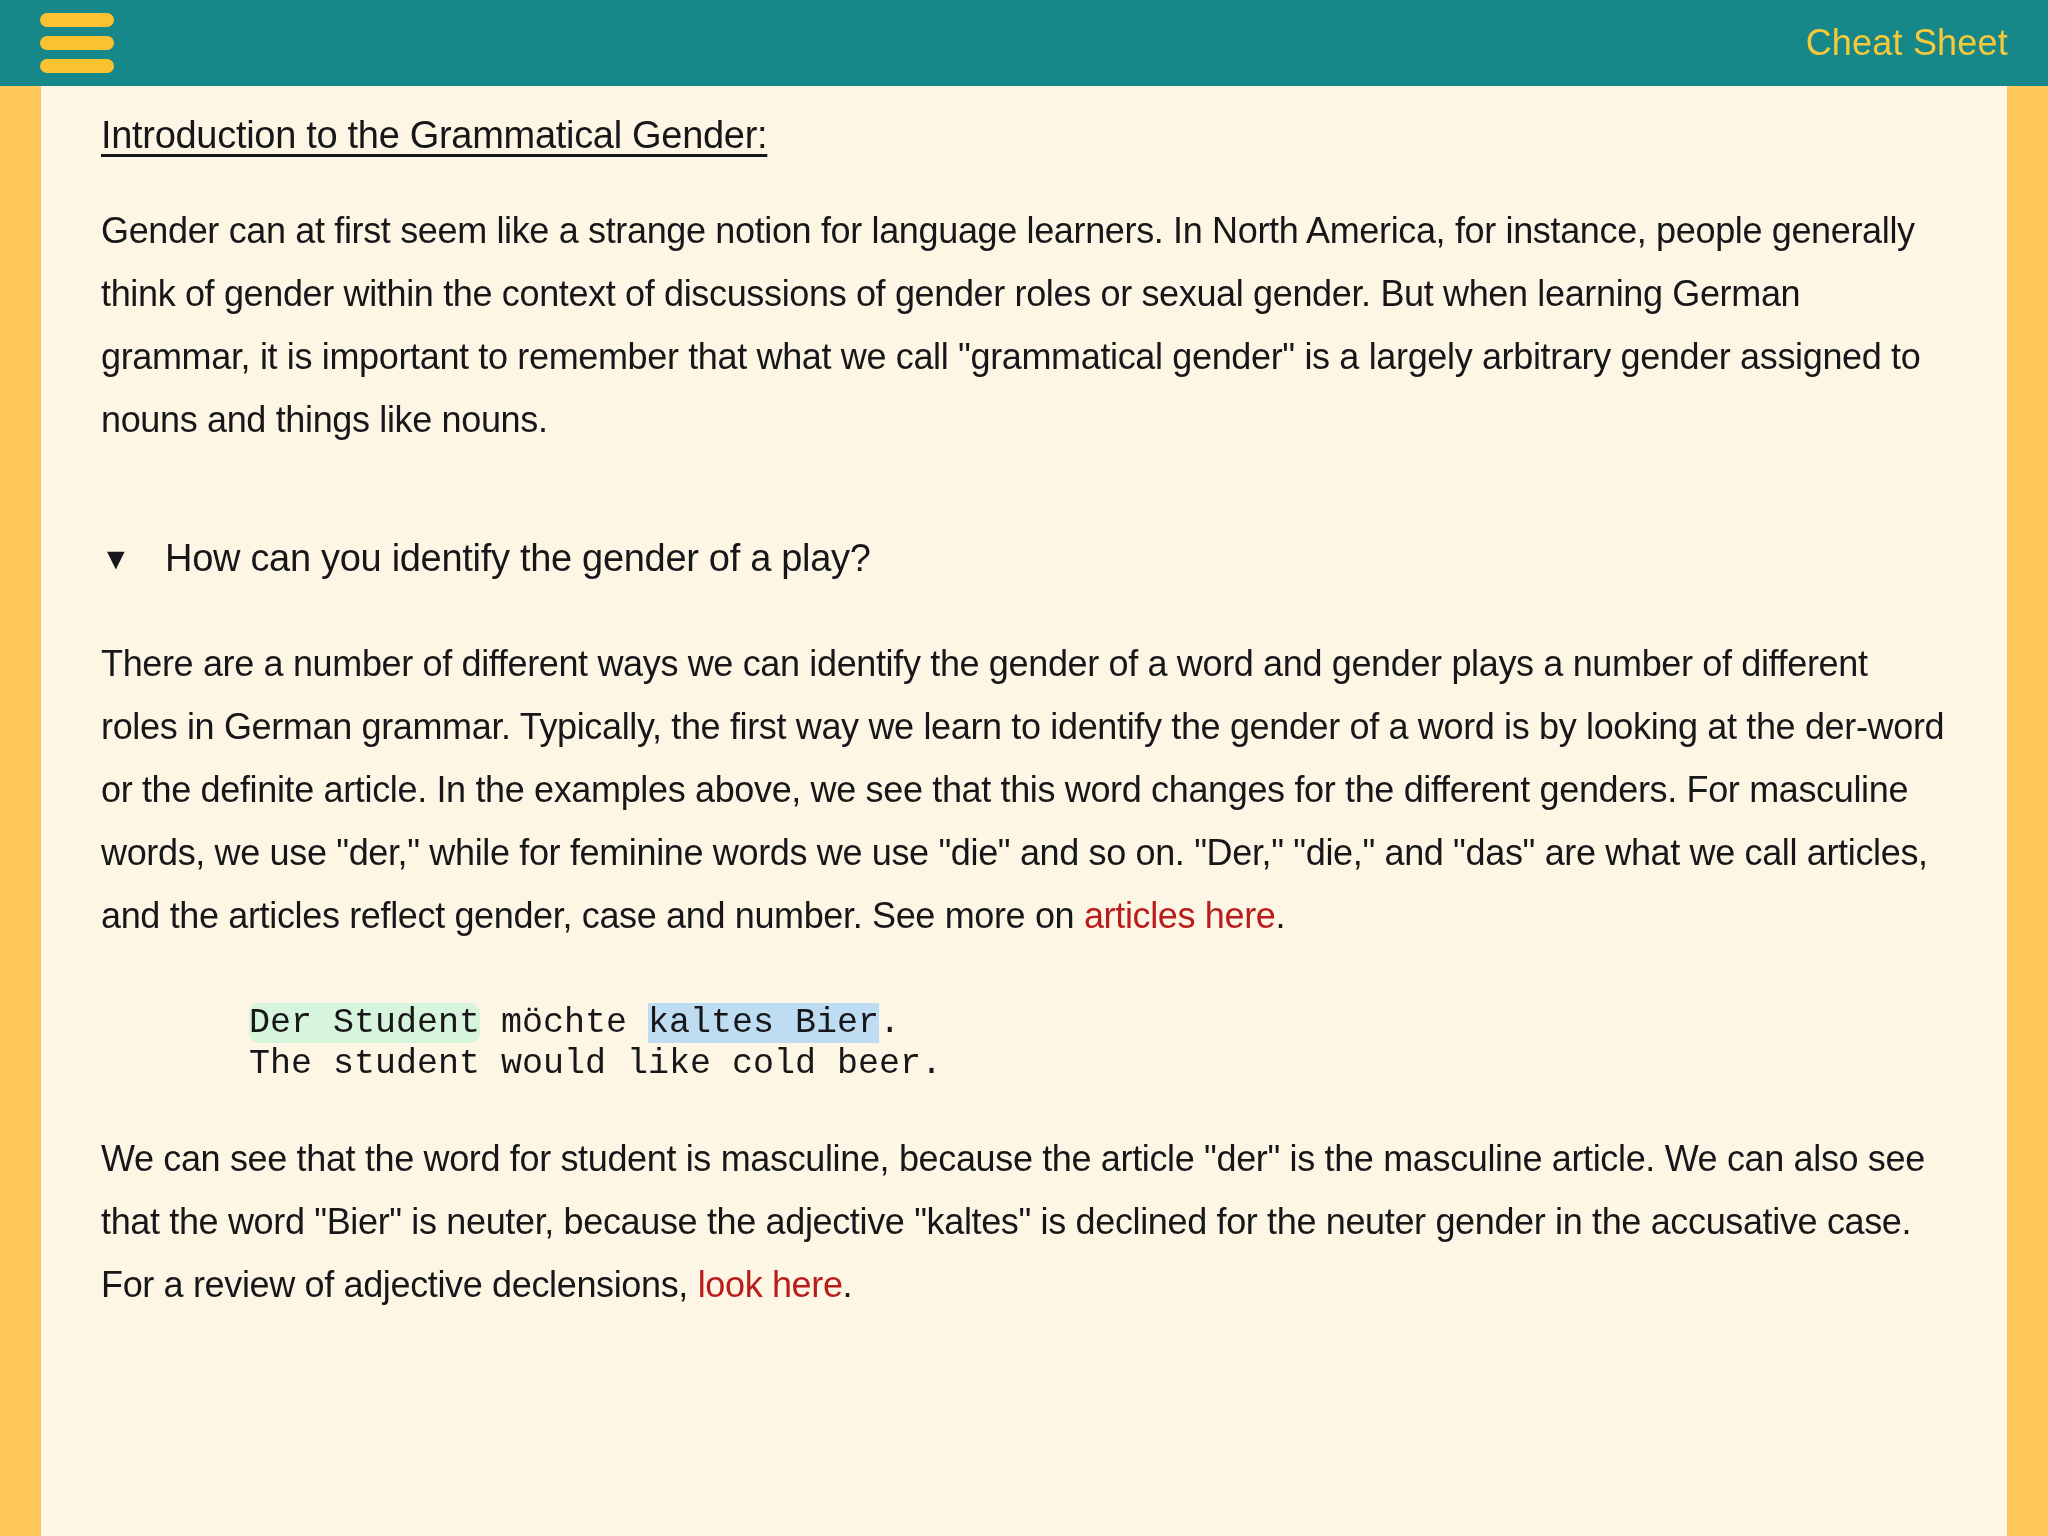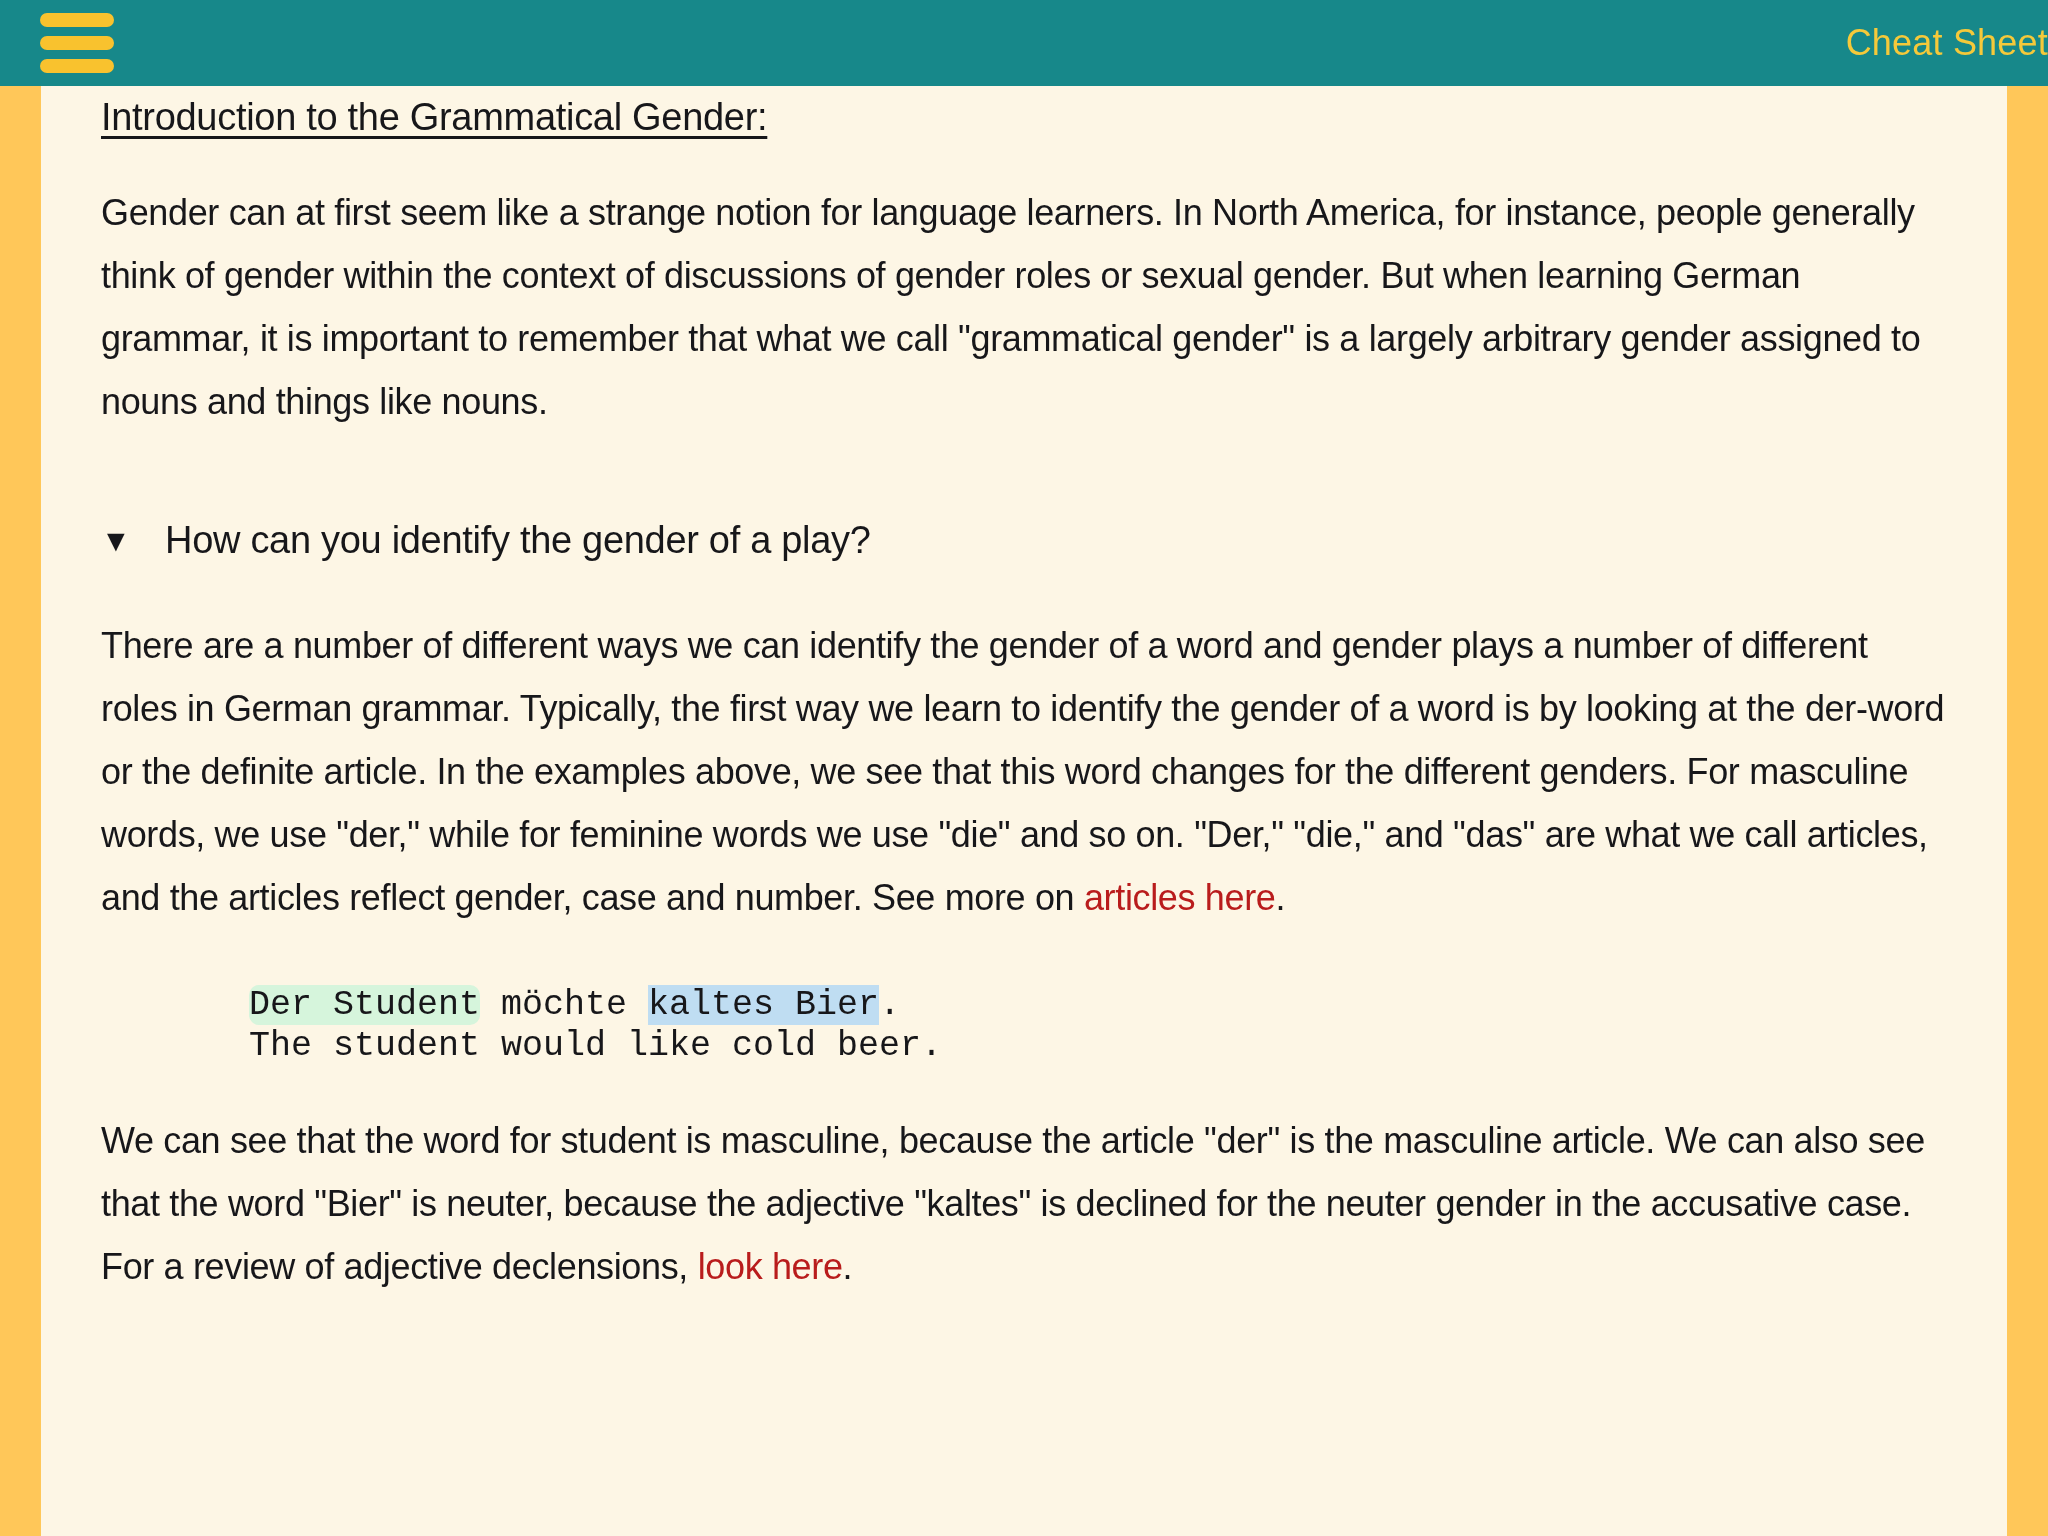--- a/index.html
+++ b/index.html
@@ -37,20 +37,21 @@
     cursor: pointer;
   }
   #hamburger .bar {
     width: 74px;
     height: 14px;
     background: #F9C22E;
     border-radius: 8px;
   }
 
   #cheat-sheet-label {
+    margin-right: 40px;
     color: #F5C93A;
     font-size: 36px;
     font-weight: 400;
     letter-spacing: 0.2px;
     white-space: nowrap;
     cursor: pointer;
   }
 
   
   #page-frame {
@@ -72,21 +73,21 @@
     padding: 0 60px 0 60px;
   }
 
   
   .doc-heading {
     font-size: 38px;
     font-weight: 400;
     color: #17171a;
     text-decoration: underline;
     text-underline-offset: 6px;
-    margin-top: 10px;
+    margin-top: 28px;
     letter-spacing: -0.3px;
   }
 
   p.body-text {
     font-size: 36px;
     line-height: 63px;
     color: #17171a;
     letter-spacing: -0.35px;
     margin-top: 42px;
   }

